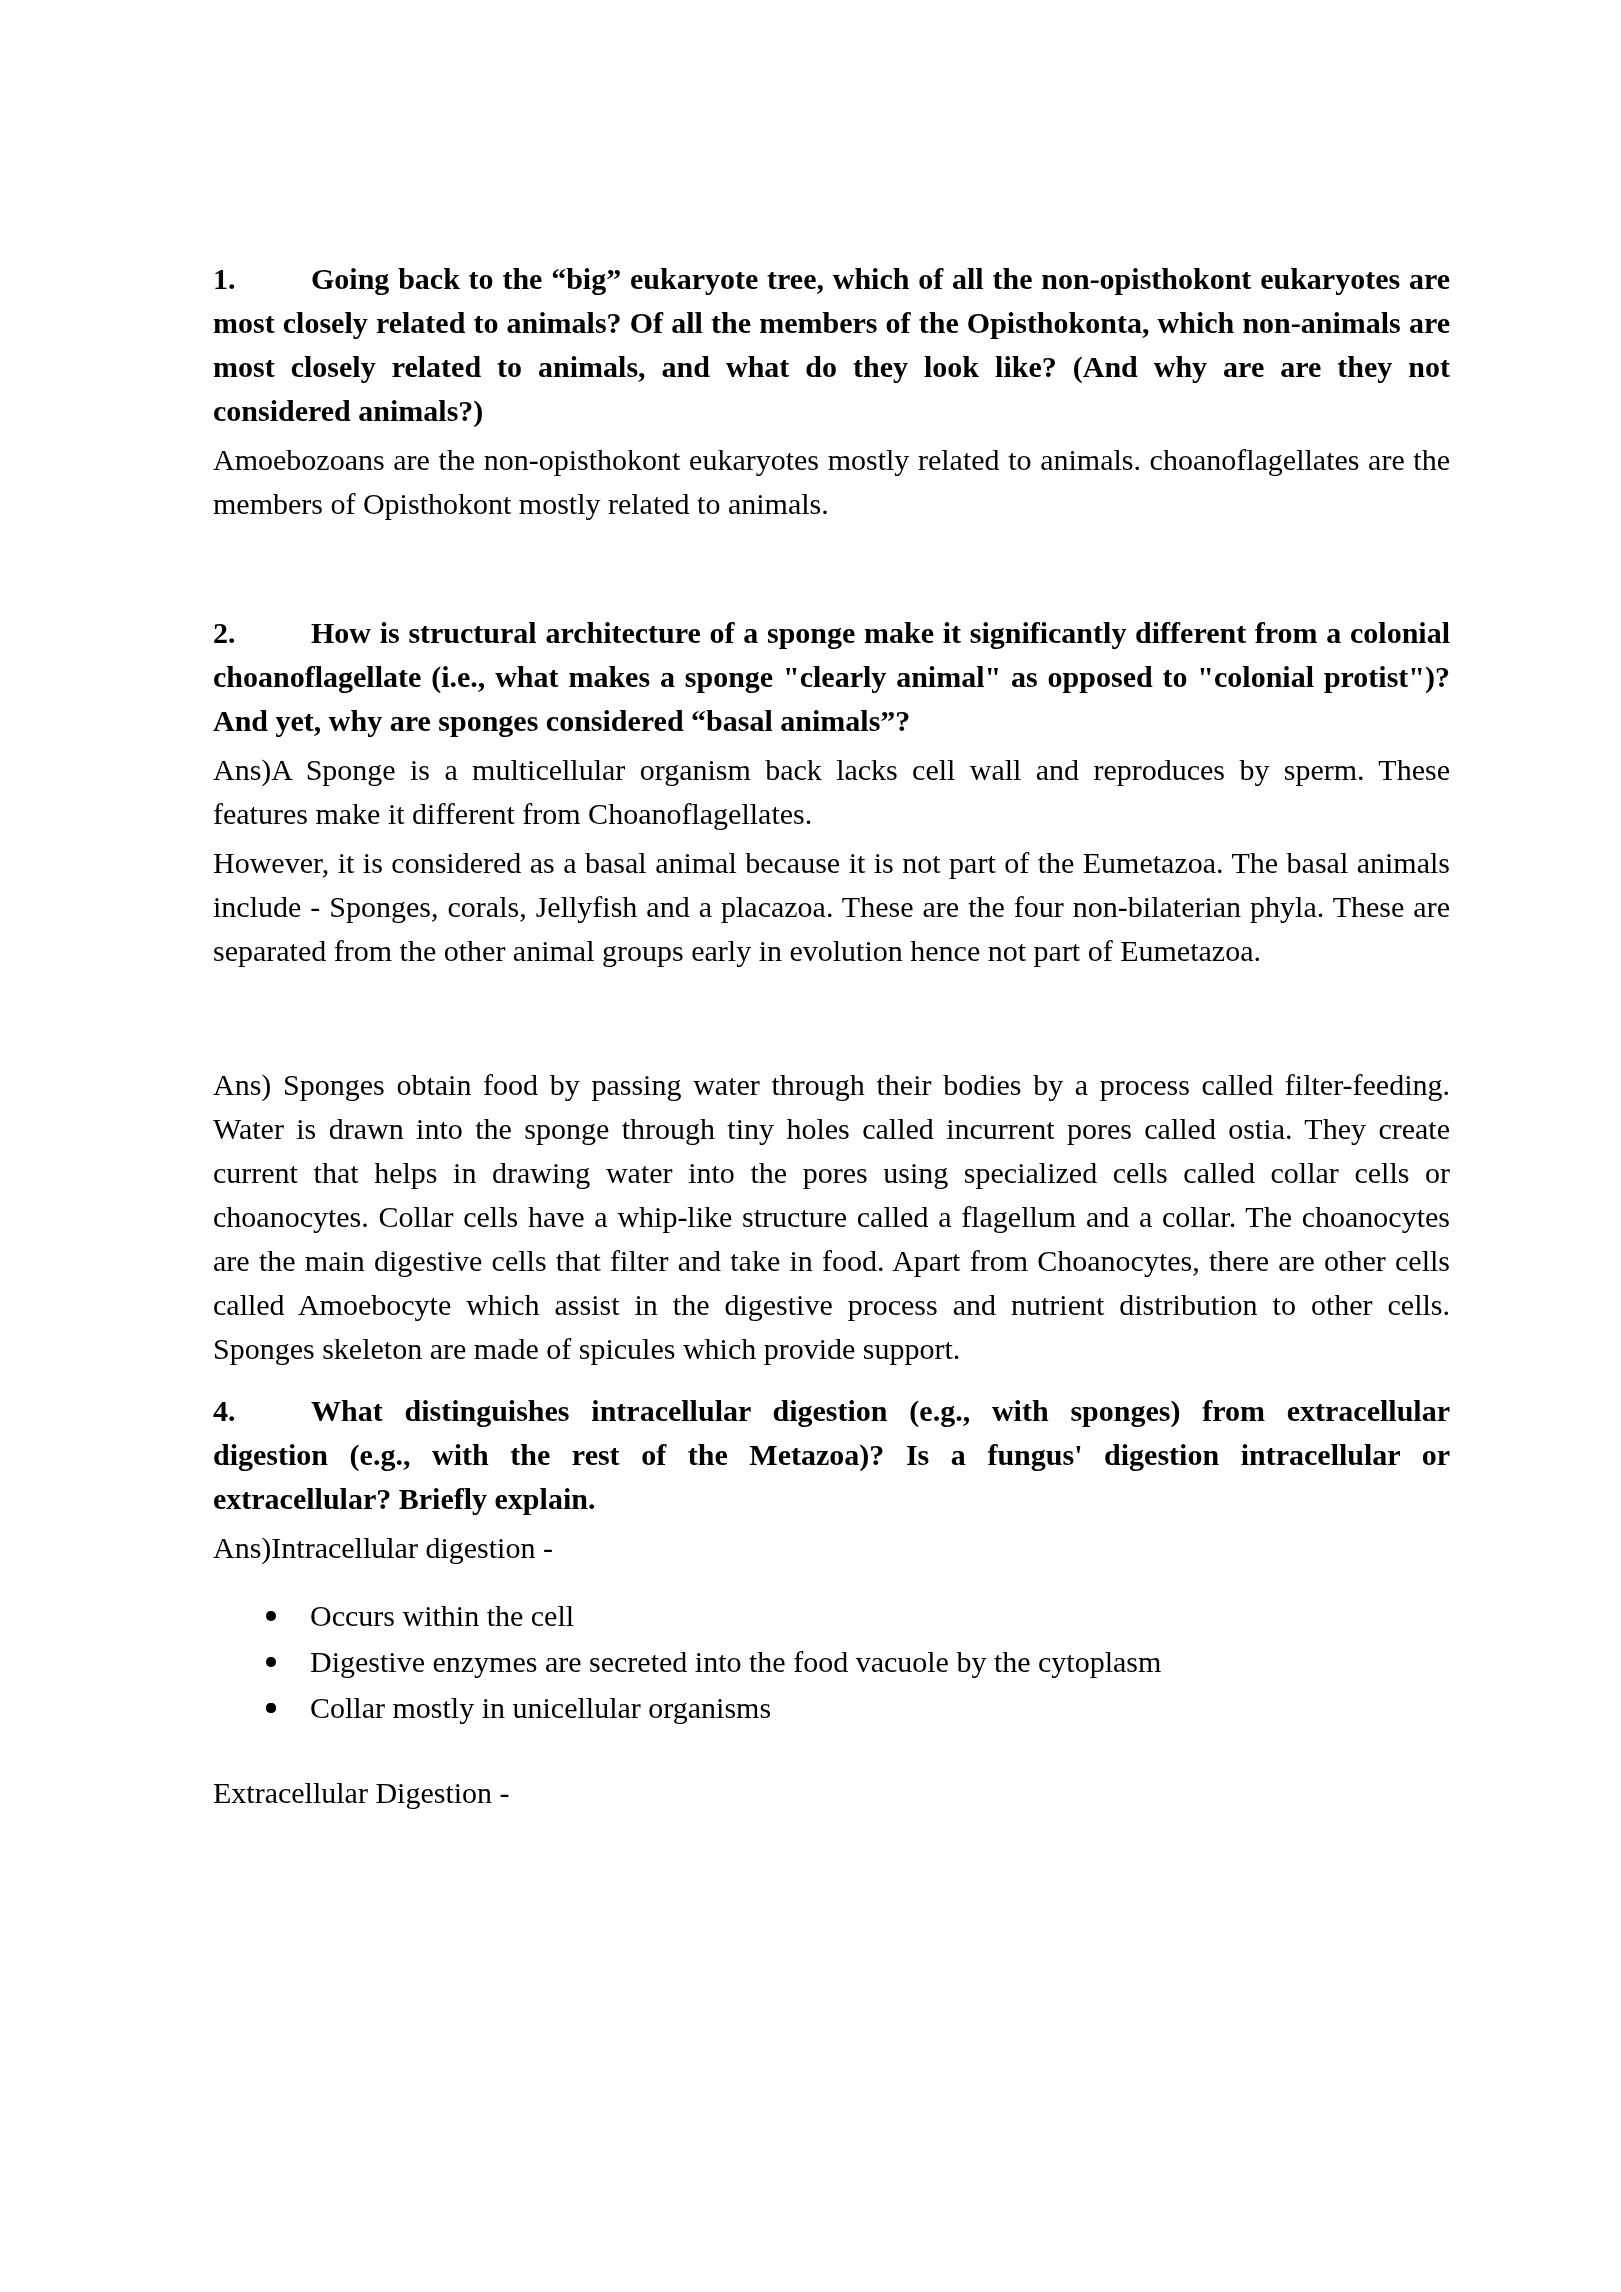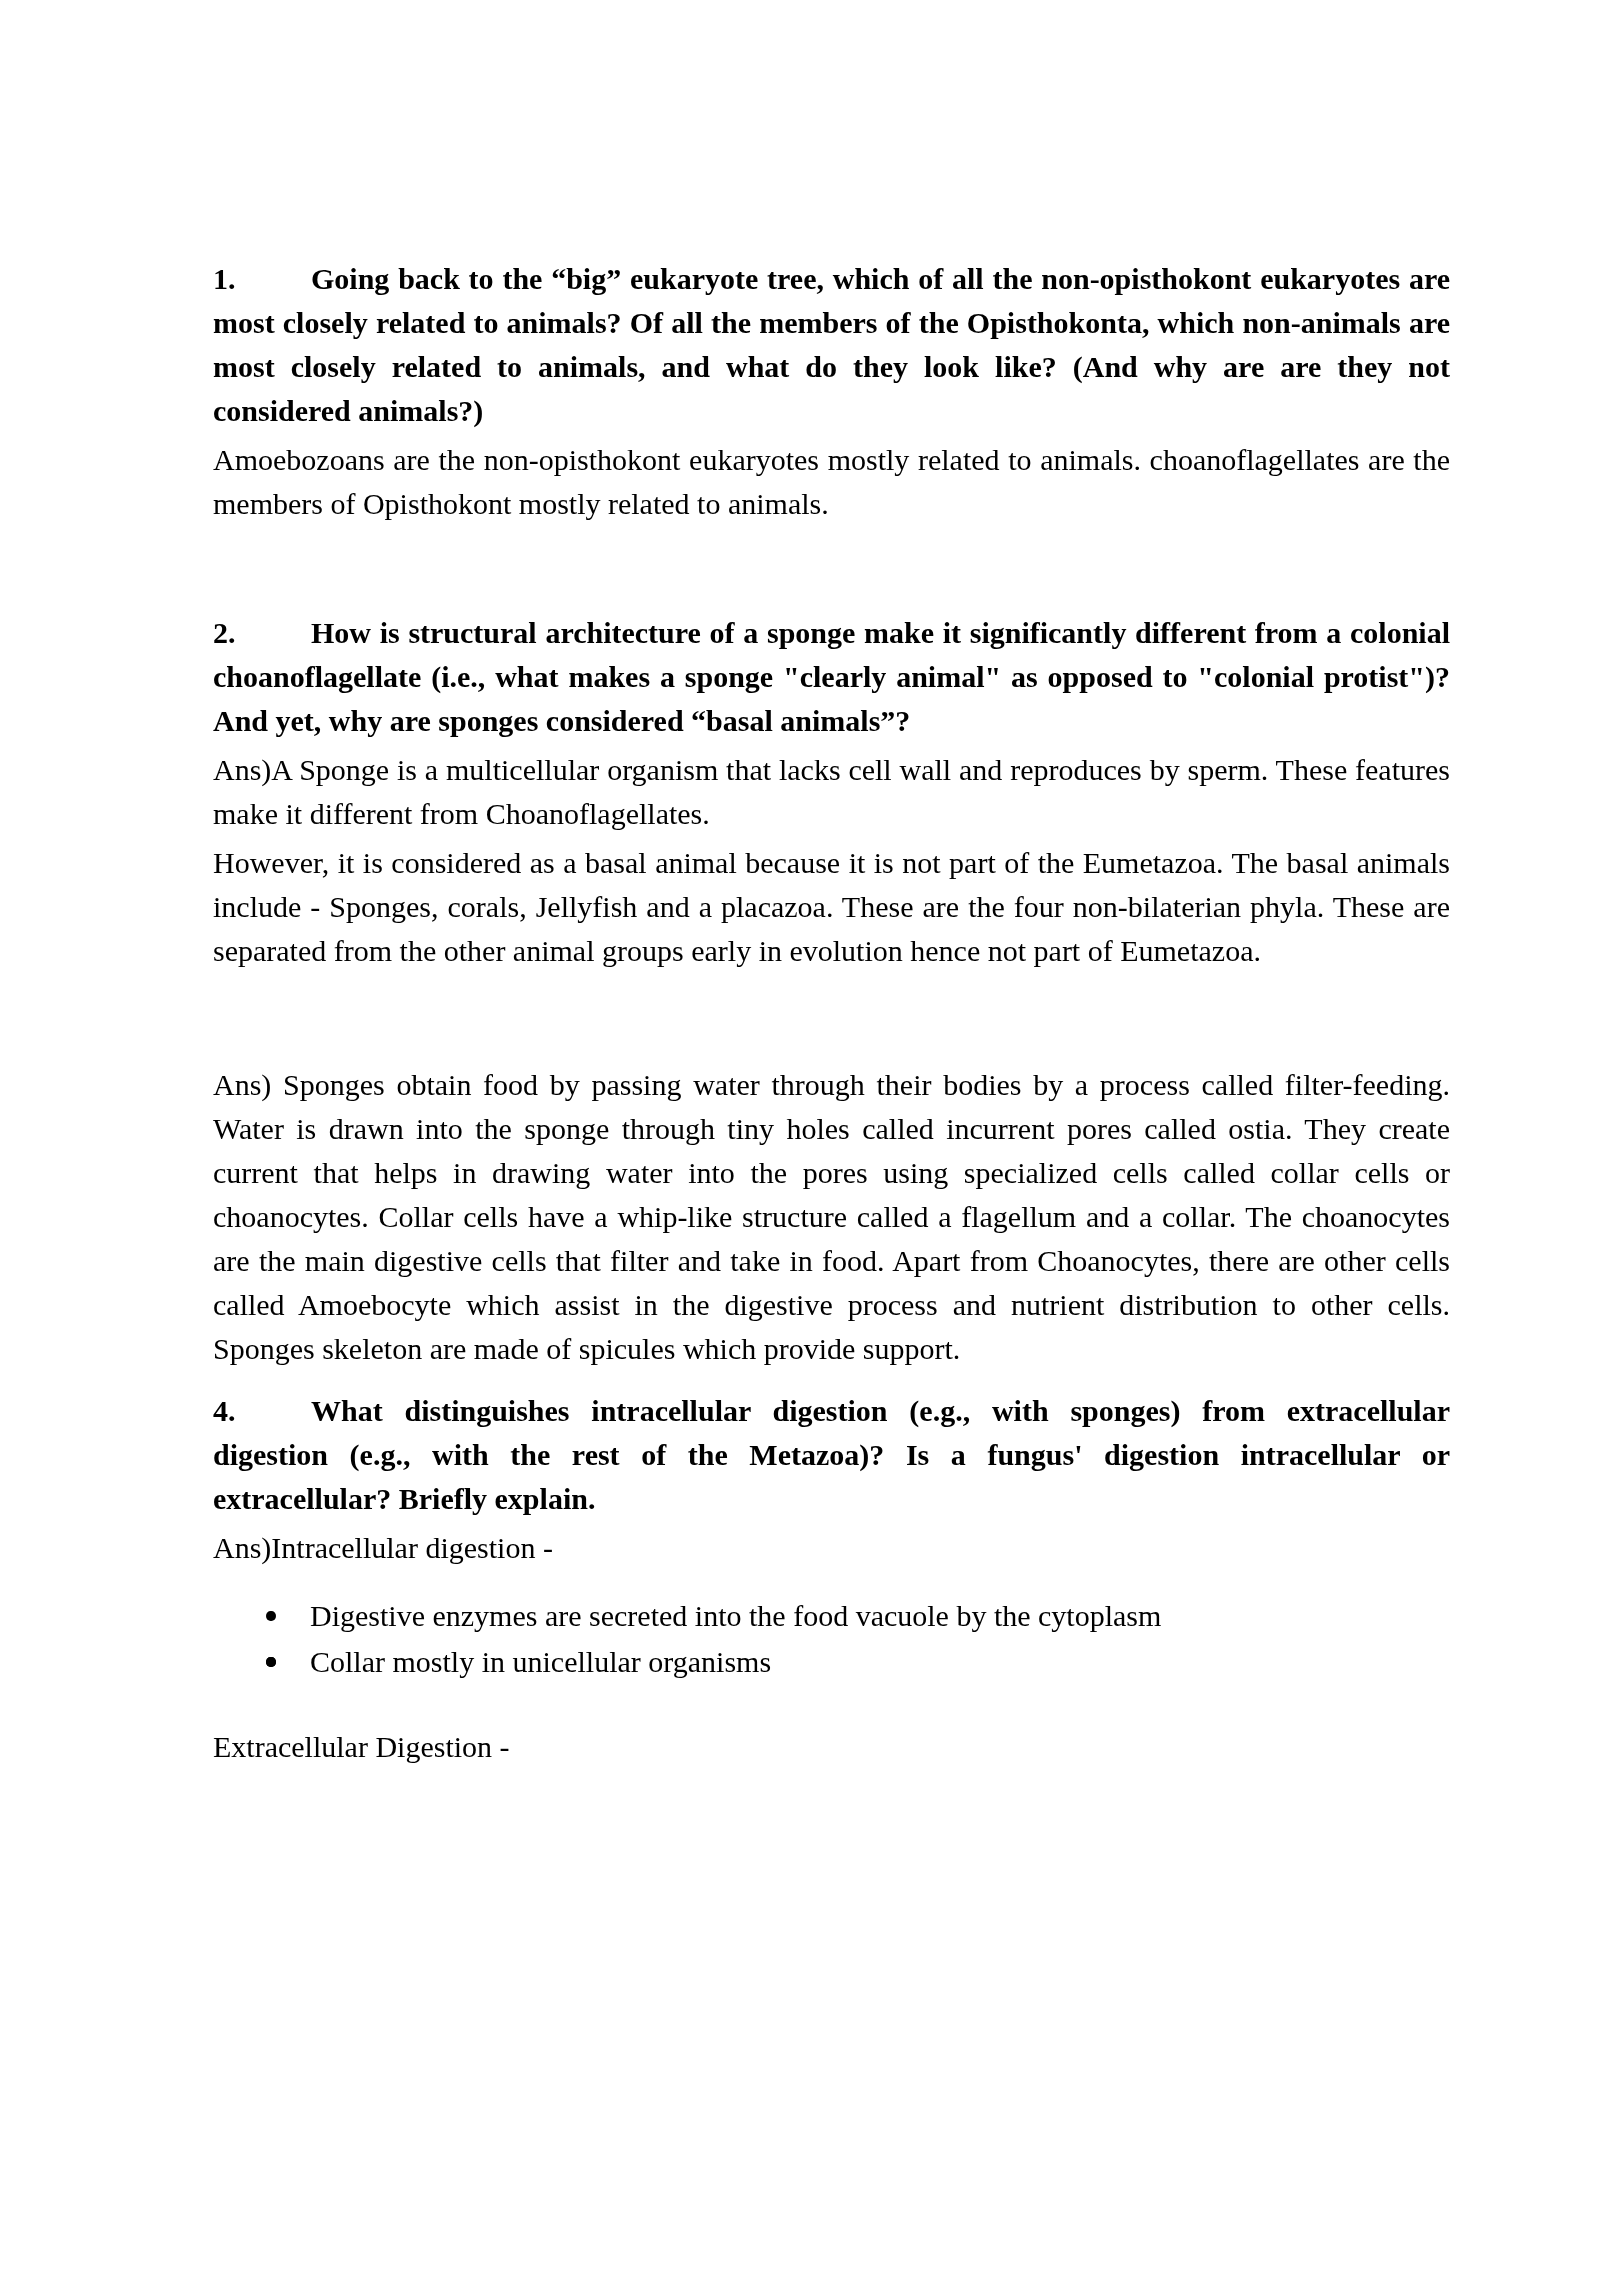--- a/index.html
+++ b/index.html
@@ -31,36 +31,37 @@
 
     <section>
       <p class="q"><span class="num">1.</span><span>Going back to the “big” eukaryote tree, which of all the non-opisthokont eukaryotes are most closely related to animals? Of all the members of the Opisthokonta, which non-animals are most closely related to animals, and what do they look like? (And why are are they not considered animals?)</span></p>
       <p class="ans">Amoebozoans are the non-opisthokont eukaryotes mostly related to animals. choanoflagellates are the members of Opisthokont mostly related to animals.</p>
     </section>
 
     <div class="gap-big"></div>
 
     <section>
       <p class="q"><span class="num">2.</span><span>How is structural architecture of a sponge make it significantly different from a colonial choanoflagellate (i.e., what makes a sponge "clearly animal" as opposed to "colonial protist")? And yet, why are sponges considered “basal animals”?</span></p>
-      <p class="ans">Ans)A Sponge is a multicellular organism that lacks cell wall and reproduces by sperm. These features make it different from Choanoflagellates.</p>
+      <p class="ans">Ans)A Sponge is a multicellular organism back lacks cell wall and reproduces by sperm. These features make it different from Choanoflagellates.</p>
       <p class="ans">However, it is considered as a basal animal because it is not part of the Eumetazoa. The basal animals include - Sponges, corals, Jellyfish and a placazoa. These are the four non-bilaterian phyla. These are separated from the other animal groups early in evolution hence not part of Eumetazoa.</p>
     </section>
 
     <div class="gap-big"></div>
 
     <section>
       <p class="ans">Ans) Sponges obtain food by passing water through their bodies by a process called filter-feeding. Water is drawn into the sponge through tiny holes called incurrent pores called ostia. They create current that helps in drawing water into the pores using specialized cells called collar cells or choanocytes. Collar cells have a whip-like structure called a flagellum and a collar. The choanocytes are the main digestive cells that filter and take in food. Apart from Choanocytes, there are other cells called Amoebocyte which assist in the digestive process and nutrient distribution to other cells. Sponges skeleton are made of spicules which provide support.</p>
     </section>
 
     <div class="gap-med"></div>
 
     <section>
       <p class="q"><span class="num">4.</span><span>What distinguishes intracellular digestion (e.g., with sponges) from extracellular digestion (e.g., with the rest of the Metazoa)? Is a fungus' digestion intracellular or extracellular? Briefly explain.</span></p>
       <p class="ans">Ans)Intracellular digestion -</p>
       <ul class="bullets">
+        <li><span class="bullet"></span><span>Occurs within the cell</span></li>
         <li><span class="bullet"></span><span>Digestive enzymes are secreted into the food vacuole by the cytoplasm</span></li>
         <li><span class="bullet"></span></li>
         <li><span class="bullet"></span><span>Collar mostly in unicellular organisms</span></li>
       </ul>
       <p class="ans" style="margin-top:40px">Extracellular Digestion -</p>
     </section>
 
   </div>
 </div>
 

